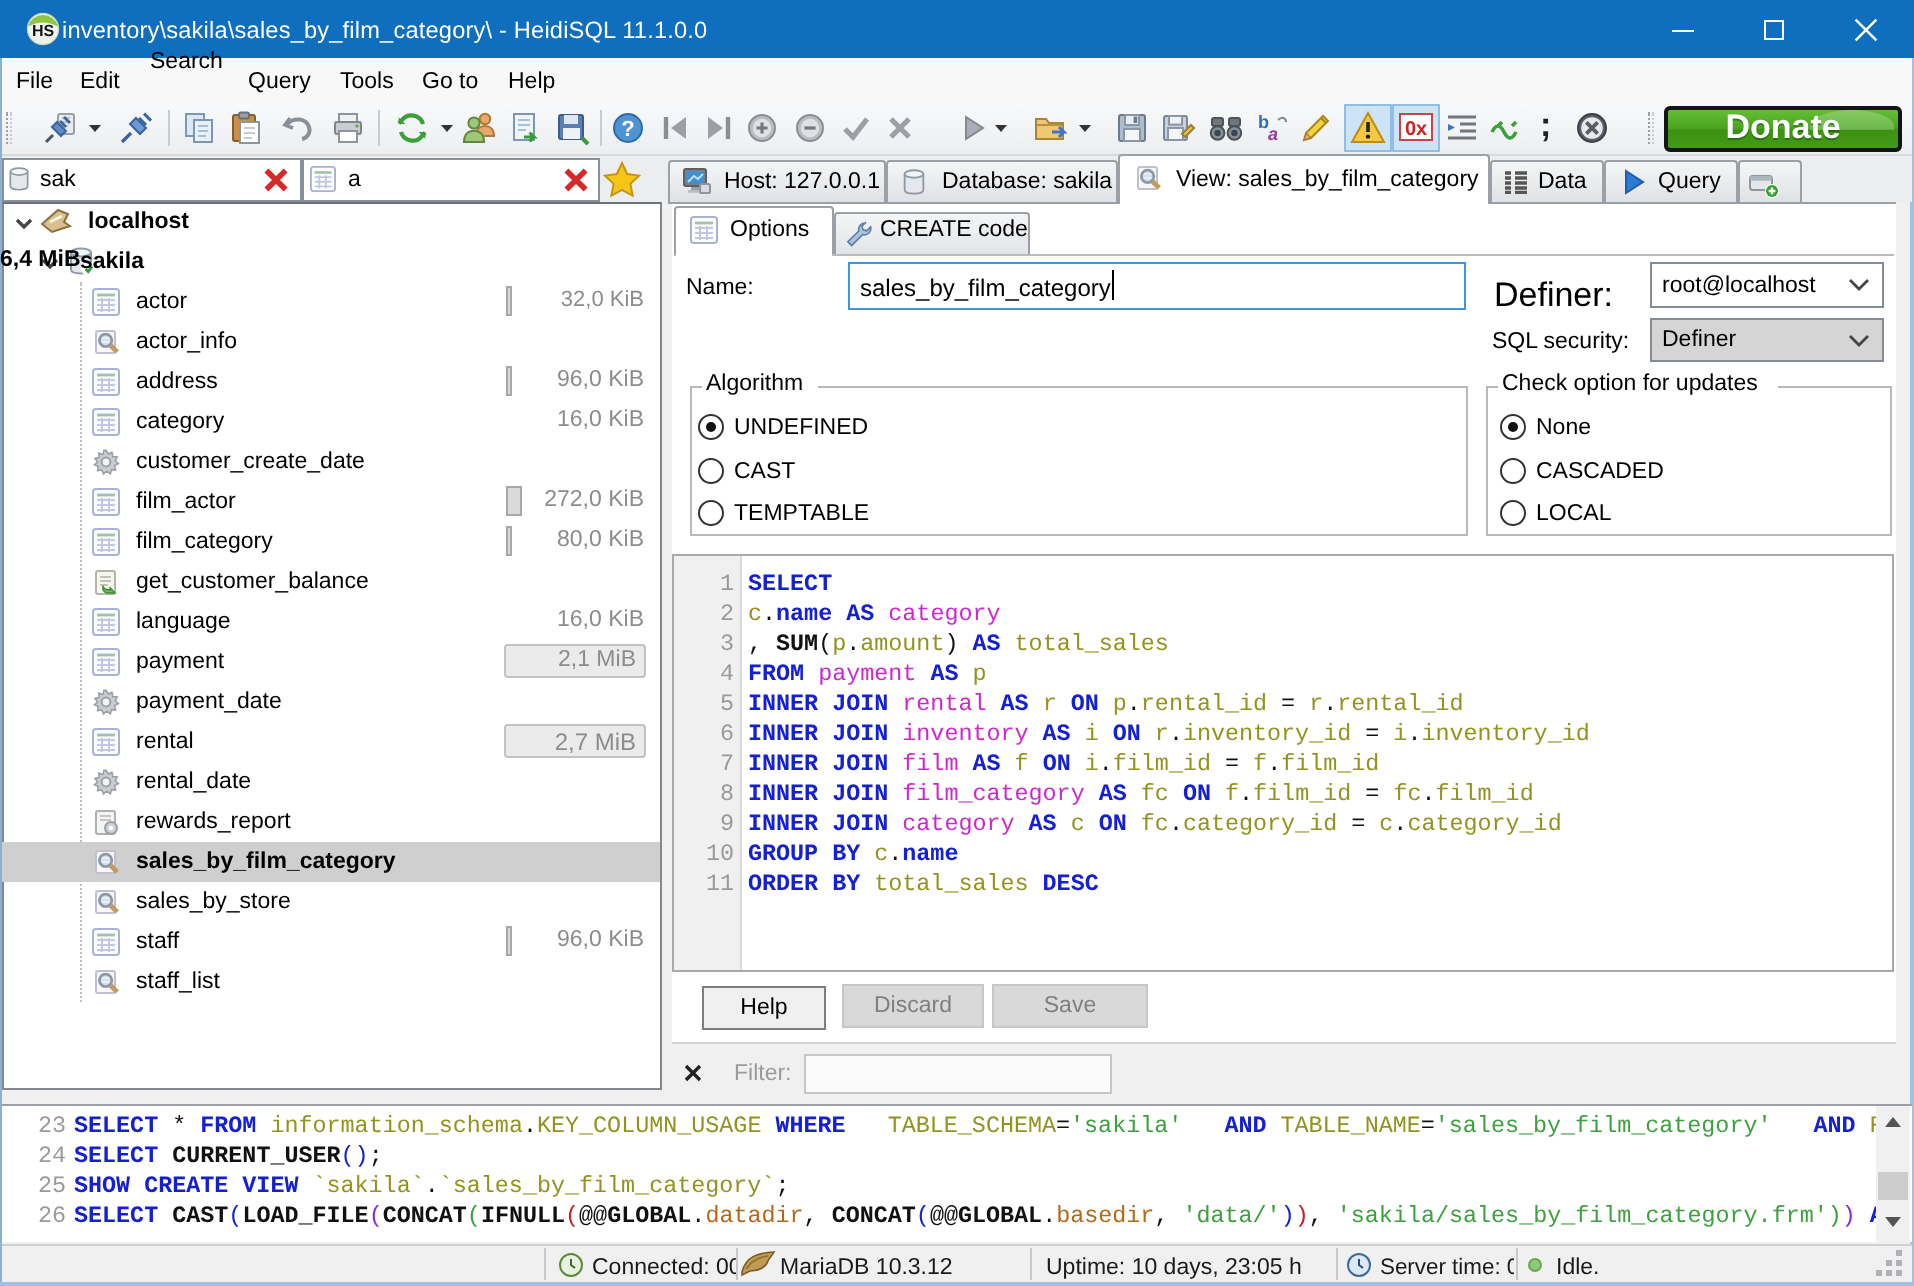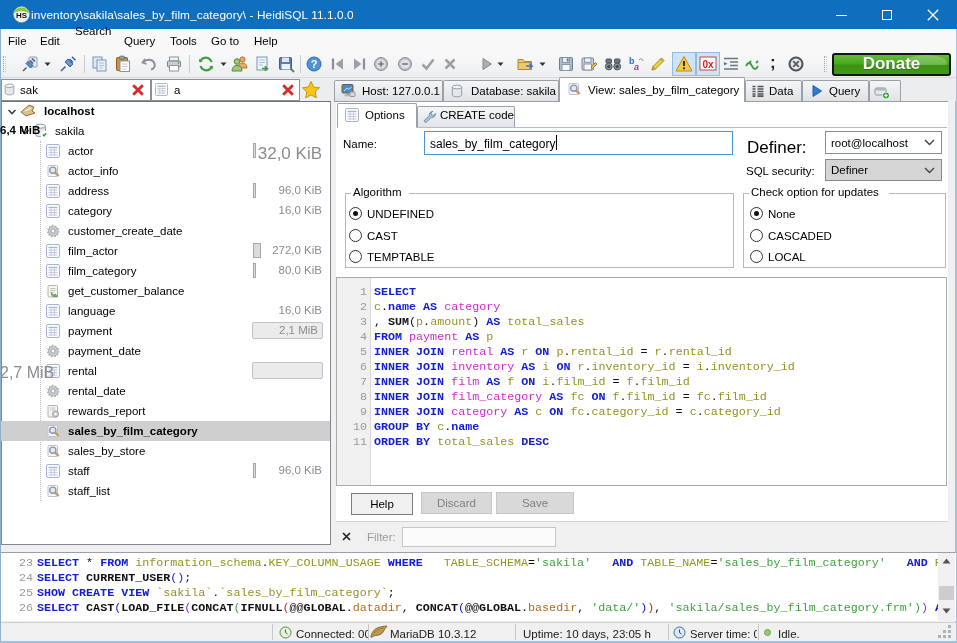--- a/index.html
+++ b/index.html
@@ -291,32 +291,32 @@
 <div class="row" style="top:121px;"></div>
 <svg class="ab" style="left:20px;top:127px" width="10" height="10" viewBox="0 0 10 10">
     <path d="M1.5 3 L5 6.5 L8.5 3" stroke="#444" stroke-width="1.6" fill="none"></path>
   </svg>
 <svg class="ab" style="left:33px;top:123px" width="15" height="15" viewBox="0 0 15 15">
     <path d="M2.5 3.2 v8.4 c0 1.3 2.2 2.1 5 2.1 s5-.8 5-2.1 V3.2" fill="#e4e8ec" stroke="#8e9aa6"></path>
     <ellipse cx="7.5" cy="3.2" rx="5" ry="2" fill="#f2f5f7" stroke="#8e9aa6"></ellipse>
     <circle cx="11.5" cy="11.5" r="3.8" fill="#fff"></circle>
     <path d="M9.8 11.5 l1.3 1.3 2-2.6" stroke="#2f9e3f" stroke-width="1.5" fill="none"></path>
   </svg>
-<div class="ab" style="left:55px;top:125px;font-size:11.5px;font-weight:normal">sakila</div>
+<div class="ab" style="left:40px;top:125px;font-size:11.5px;font-weight:bold">sakila</div>
 <div class="ab" style="left:0;top:124px;width:322px;text-align:left;font-size:11.5px;font-weight:bold;color:#000;">6,4 MiB</div>
 <div class="row" style="top:141px;"></div>
 <svg class="ab" style="left:46px;top:144px" width="14" height="14" viewBox="0 0 14 14">
     <rect x="0.5" y="0.5" width="13" height="13" rx="1.5" fill="#fdfdff" stroke="#a9b1d4"></rect>
     <path d="M2.5 3.5 h9" stroke="#9fc3a5" stroke-width="1.4"></path>
     <path d="M2.5 6 h9 M2.5 8.5 h9 M2.5 11 h9" stroke="#c2c8e4" stroke-width="1"></path>
     <path d="M5 5 v7 M8.5 5 v7" stroke="#c2c8e4" stroke-width="1"></path>
   </svg>
 <div class="ab" style="left:68px;top:145px;font-size:11.5px;">actor</div>
 <div class="ab" style="left:253px;top:143px;width:3px;height:15px;background:#dadada;border:1px solid #a8a8a8"></div>
-<div class="ab" style="left:0;top:144px;width:322px;text-align:right;font-size:17px;color:#8c8c8c;">32,0 KiB</div>
+<div class="ab" style="left:0;top:144px;width:322px;text-align:right;font-size:11px;color:#8c8c8c;">32,0 KiB</div>
 <div class="row" style="top:161px;"></div>
 <svg class="ab" style="left:46px;top:164px" width="15" height="15" viewBox="0 0 15 15">
     <rect x="2" y="1.5" width="9.5" height="11" rx="1" fill="#f7f7f9" stroke="#c0c0cc"></rect>
     <path d="M4 4 h5.5 M4 6 h5.5 M4 8 h5.5" stroke="#d8d8e4" stroke-width="0.9"></path>
     <circle cx="6.8" cy="6.2" r="3.1" fill="rgba(220,230,242,.55)" stroke="#8d98a8" stroke-width="1.4"></circle>
     <path d="M9.2 8.6 L12.6 12" stroke="#c49a5e" stroke-width="2.4"></path>
   </svg>
 <div class="ab" style="left:68px;top:165px;font-size:11.5px;">actor_info</div>
 <div class="row" style="top:181px;"></div>
 <svg class="ab" style="left:46px;top:184px" width="14" height="14" viewBox="0 0 14 14">
@@ -397,21 +397,21 @@
 <div class="ab" style="left:68px;top:345px;font-size:11.5px;">payment_date</div>
 <div class="row" style="top:361px;"></div>
 <svg class="ab" style="left:46px;top:364px" width="14" height="14" viewBox="0 0 14 14">
     <rect x="0.5" y="0.5" width="13" height="13" rx="1.5" fill="#fdfdff" stroke="#a9b1d4"></rect>
     <path d="M2.5 3.5 h9" stroke="#9fc3a5" stroke-width="1.4"></path>
     <path d="M2.5 6 h9 M2.5 8.5 h9 M2.5 11 h9" stroke="#c2c8e4" stroke-width="1"></path>
     <path d="M5 5 v7 M8.5 5 v7" stroke="#c2c8e4" stroke-width="1"></path>
   </svg>
 <div class="ab" style="left:68px;top:365px;font-size:11.5px;">rental</div>
 <div class="ab" style="left:252px;top:362px;width:71px;height:17px;background:#ebebeb;border:1px solid #c2c2c2;border-radius:2px"></div>
-<div class="ab" style="left:0;top:364px;width:318px;text-align:left;font-size:16px;color:#8c8c8c">2,7 MiB</div>
+<div class="ab" style="left:0;top:364px;width:318px;text-align:right;font-size:12px;color:#8c8c8c">2,7 MiB</div>
 <div class="row" style="top:381px;"></div>
 <svg class="ab" style="left:46px;top:384px" width="14" height="14" viewBox="0 0 14 14">
     <path d="M7 1.2 L8.2 3 L10 2.2 L10.4 4.3 L12.6 4.5 L11.6 6.4 L13.2 7.8 L11.3 8.8 L11.8 10.9 L9.7 10.8 L9.2 12.9 L7.4 11.6 L5.7 13 L4.9 11 L2.8 11.3 L3.2 9.2 L1.2 8.4 L2.8 7 L1.5 5.2 L3.6 4.7 L3.4 2.6 L5.4 3.2 L6 1.2 Z" fill="#c9cdd1" stroke="#9aa0a6" stroke-width=".8"></path>
     <circle cx="7" cy="7" r="2.2" fill="#f2f3f4" stroke="#9aa0a6"></circle>
   </svg>
 <div class="ab" style="left:68px;top:385px;font-size:11.5px;">rental_date</div>
 <div class="row" style="top:401px;"></div>
 <svg class="ab" style="left:46px;top:404px" width="15" height="15" viewBox="0 0 15 15">
     <rect x="2" y="1.5" width="9.5" height="11.5" rx="1" fill="#f4f4f4" stroke="#b0b0b0"></rect>
     <path d="M4 4 h5.5 M4 6 h5.5" stroke="#c6c6c6" stroke-width="1"></path>

